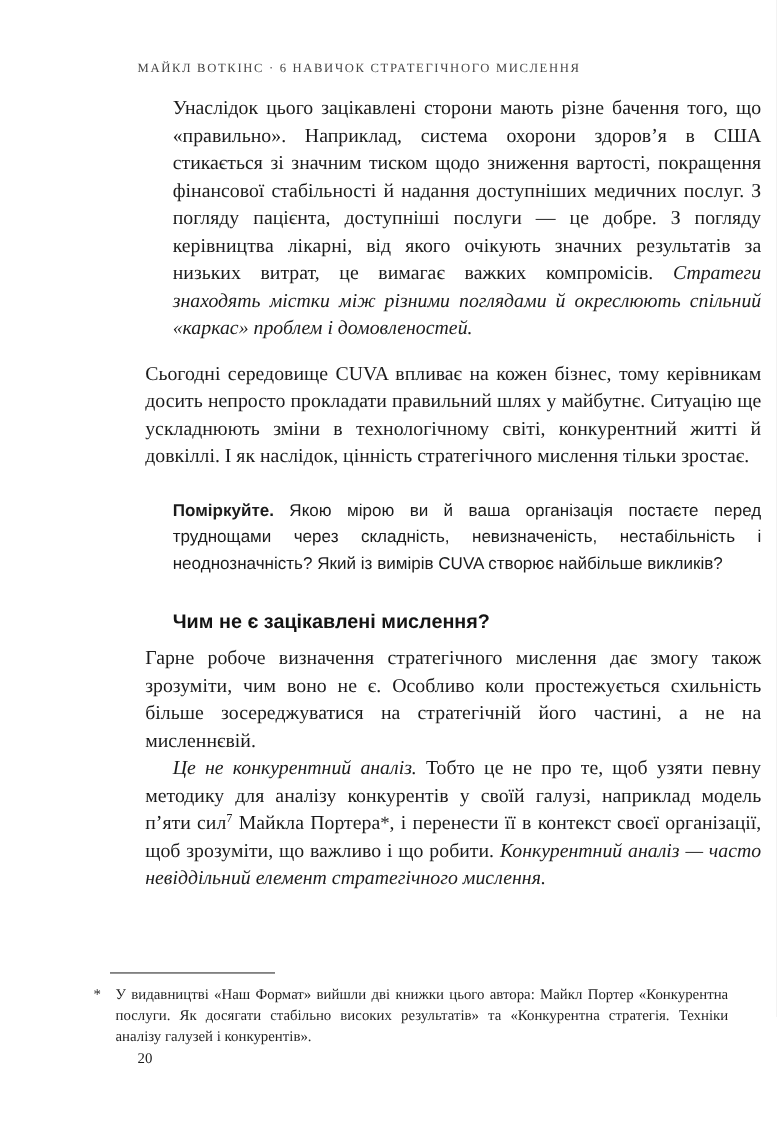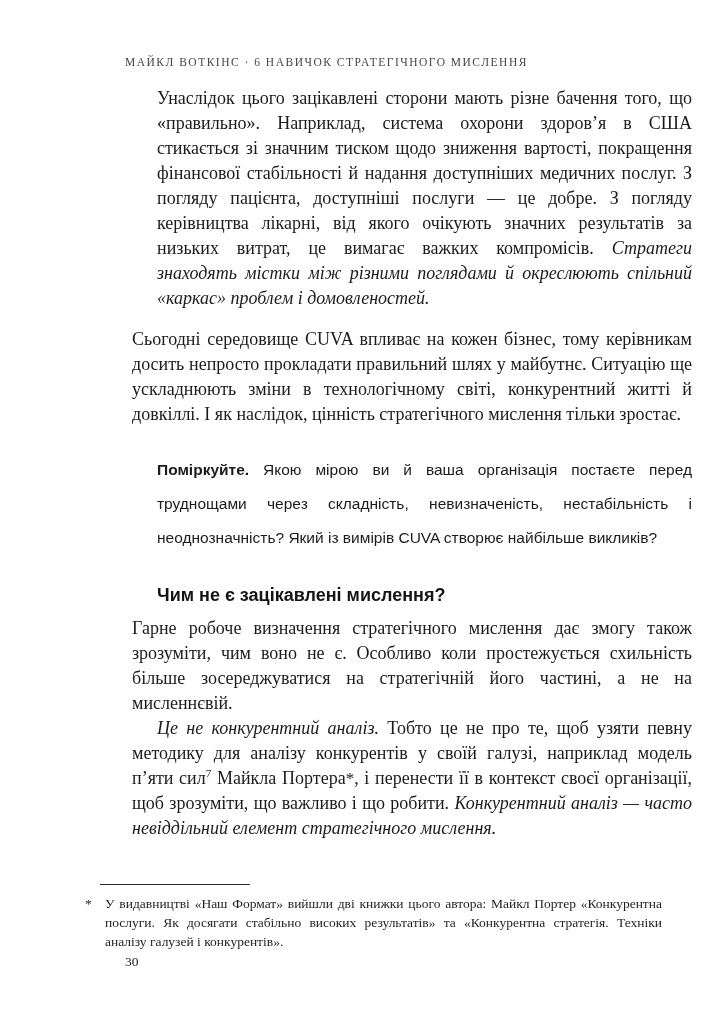--- a/index.html
+++ b/index.html
@@ -39,21 +39,21 @@
     -webkit-hyphens: auto;
   }
   .extract { margin-left: 25px; width: 535px; }
   .italic { font-style: italic; }
   .par-cuva { margin-top: 16px; }
   .reflect-box {
     margin: 26px 0 0 25px;
     width: 535px;
     font-family: "Liberation Sans", sans-serif;
     font-size: 15.5px;
-    line-height: 34px;
+    line-height: 24px;
     text-align: justify;
     hyphens: auto;
     -webkit-hyphens: auto;
   }
   .reflect-lead { font-weight: bold; }
   .section-heading {
     margin: 30px 0 0 25px;
     font-family: "Liberation Sans", sans-serif;
     font-size: 18px;
     font-weight: bold;
@@ -123,15 +123,15 @@
   </div>
 
   <div class="footnote">
     <div class="footnote-rule"></div>
     <div class="footnote-body">
       <span class="footnote-marker">*</span>
       <span class="footnote-text">У видавництві «Наш Формат» вийшли дві книжки цього автора: Майкл Портер «Конкурентна послуги. Як досягати стабільно високих результатів» та «Конкурентна стратегія. Техніки аналізу галузей і конкурентів».</span>
     </div>
   </div>
 
-  <div class="page-number">30</div>
+  <div class="page-number">20</div>
 
 </div>
 
 </body></html>

